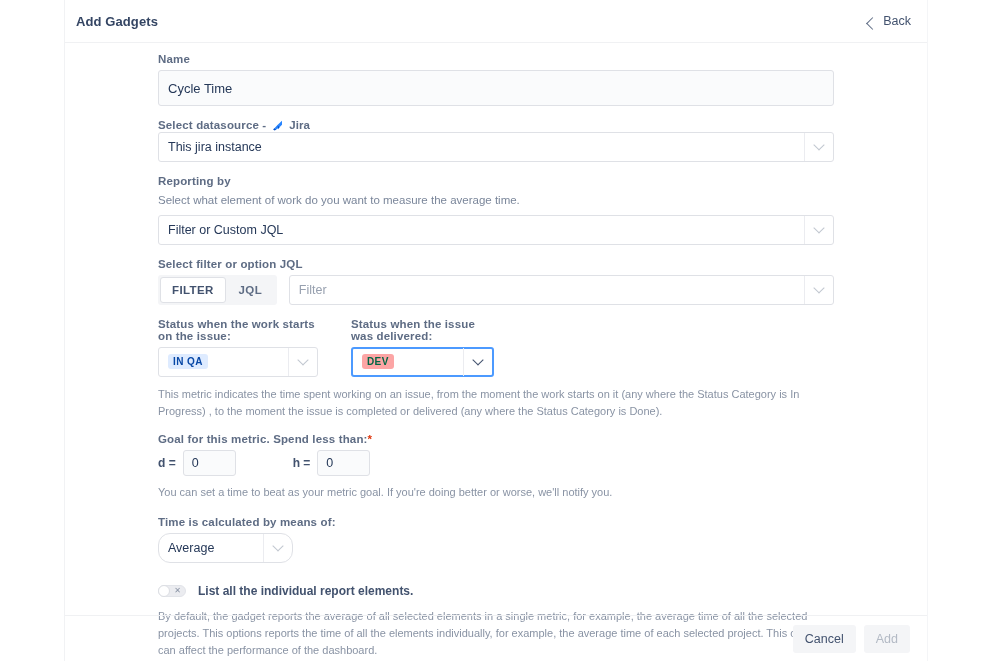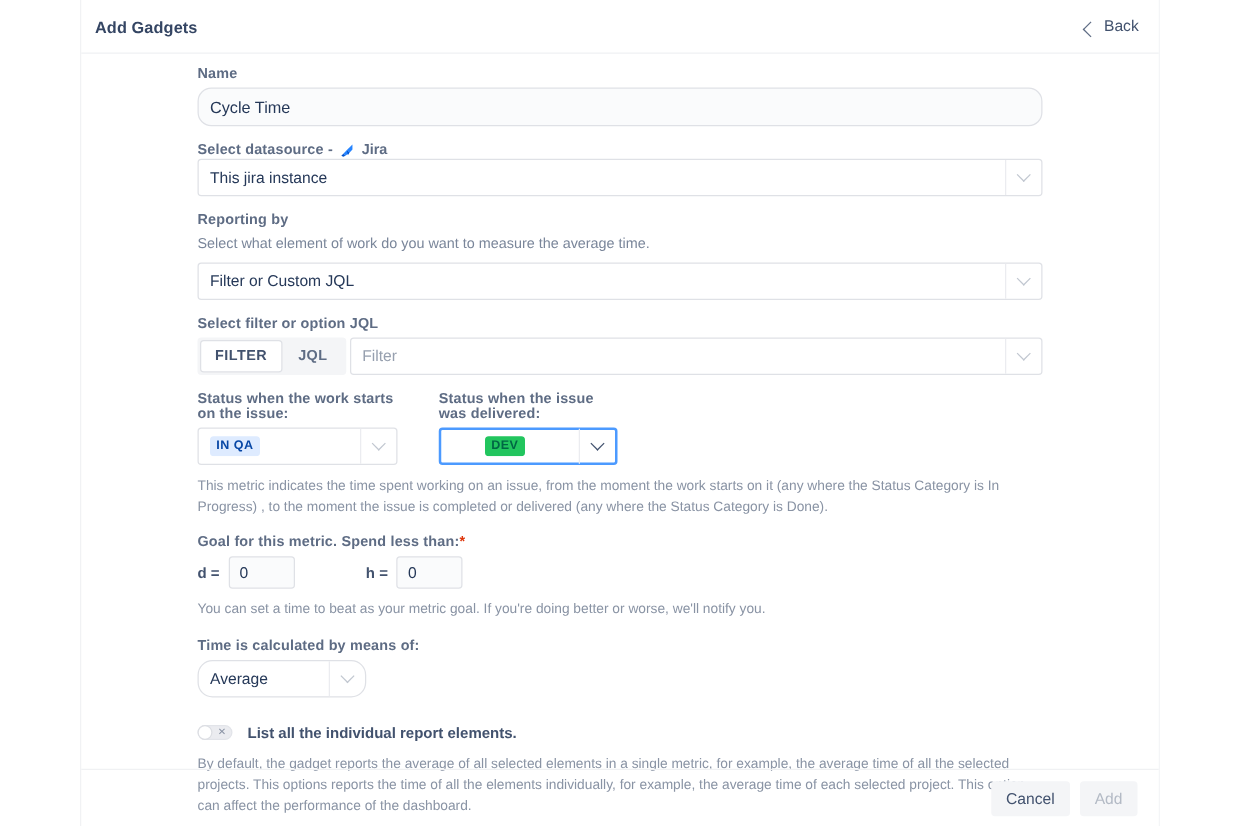--- a/index.html
+++ b/index.html
@@ -105,24 +105,24 @@
     font-size: 11px;
     color: #8993a4;
     line-height: 1.55;
     margin: 9px 0 0 0;
     max-width: 680px;
   }
 
   
   .text-input {
     width: 100%;
-    height: 31px;
+    height: 36px;
     box-sizing: border-box;
     border: 1px solid #dfe1e6;
-    border-radius: 11px;
+    border-radius: 3px;
     background: #fafbfc;
     color: #253858;
     font-size: 13px;
     font-family: inherit;
     padding: 0 9px;
     outline: none;
   }
 
   .select {
     position: relative;
@@ -171,21 +171,21 @@
     border-bottom-color: #42526e;
     border-right-width: 1.8px;
     border-bottom-width: 1.8px;
   }
   .section { margin-bottom: 13px; }
 
   
   .jql-row {
     display: flex;
     align-items: flex-end;
-    gap: 3px;
+    gap: 12px;
   }
   .segmented {
     display: inline-flex;
     background: #f4f5f7;
     border-radius: 3px;
     padding: 2px;
     height: 30px;
     box-sizing: border-box;
     flex: 0 0 auto;
   }
@@ -220,21 +220,21 @@
   .lozenge {
     display: inline-block;
     font-size: 10px;
     font-weight: bold;
     letter-spacing: .4px;
     padding: 2px 5px 1px 5px;
     border-radius: 3px;
     line-height: 1.25;
   }
   .loz-blue { background: #deebff; color: #0747a6; }
-  .loz-green { background: #22c55e; color: #006644; margin-left: 26px; }
+  .loz-green { background: #fca5a5; color: #006644; }
 
   
   .goal-row {
     display: flex;
     align-items: center;
     margin-top: 2px;
   }
   .goal-unit {
     font-size: 12px;
     font-weight: bold;

